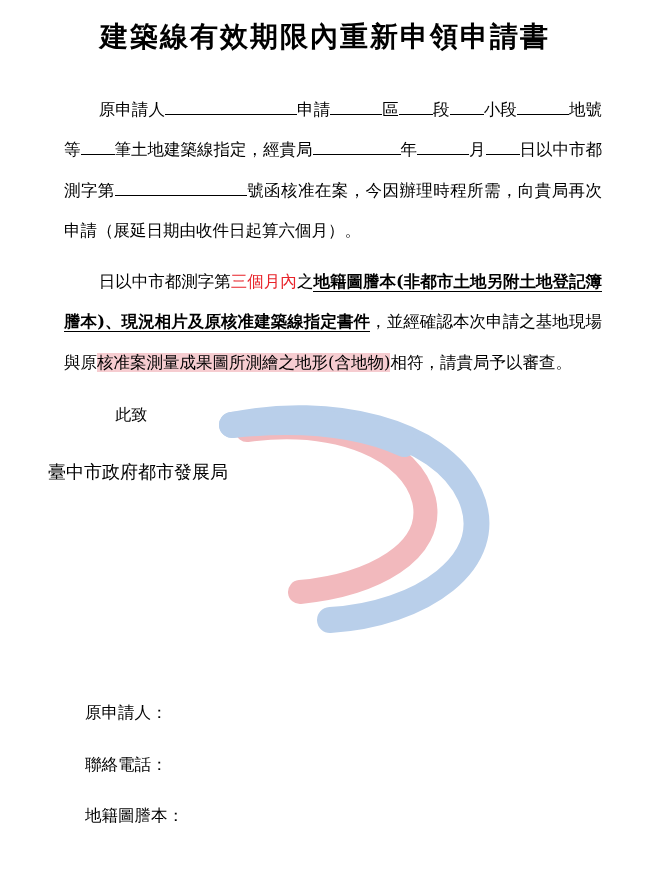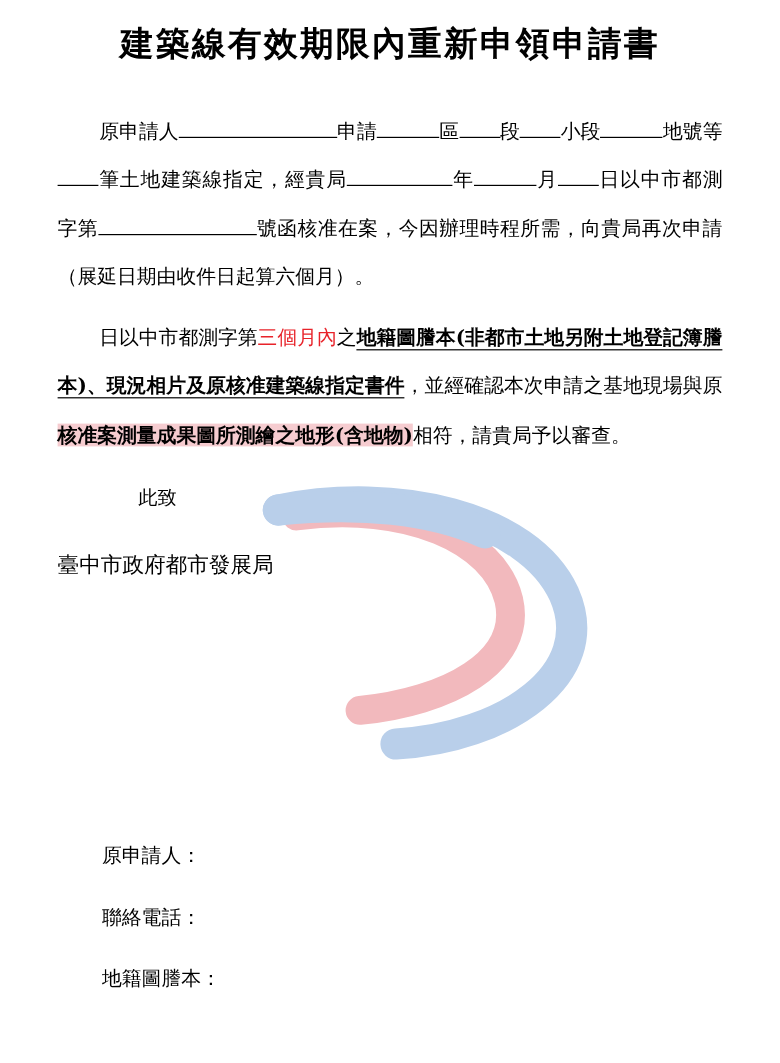--- a/index.html
+++ b/index.html
@@ -45,21 +45,21 @@
   }
 
   .body-block {
     margin-top: 34px;
     font-size: 16.5px;
     line-height: 2.45;
     text-align: justify;
   }
 
   .para {
-    margin: 0 0 10px 0;
+    margin: 0 0 10px 16px;
   }
   .para.indent {
     text-indent: 2.1em;
   }
 
   .blank {
     display: inline-block;
     border-bottom: 1px solid #000;
     vertical-align: baseline;
   }
@@ -71,21 +71,20 @@
   .hl-red {
     color: #e8232a;
     font-weight: normal;
   }
   .em-underline {
     font-weight: bold;
     border-bottom: 1.5px solid #000;
   }
   .hl-pink {
     background: #f6ccd0;
-    font-weight: bold;
   }
 
   .closing {
     margin-top: 12px;
     font-size: 16px;
     line-height: 2.45;
   }
   .closing .ind {
     display: inline-block;
     width: 4.2em;

